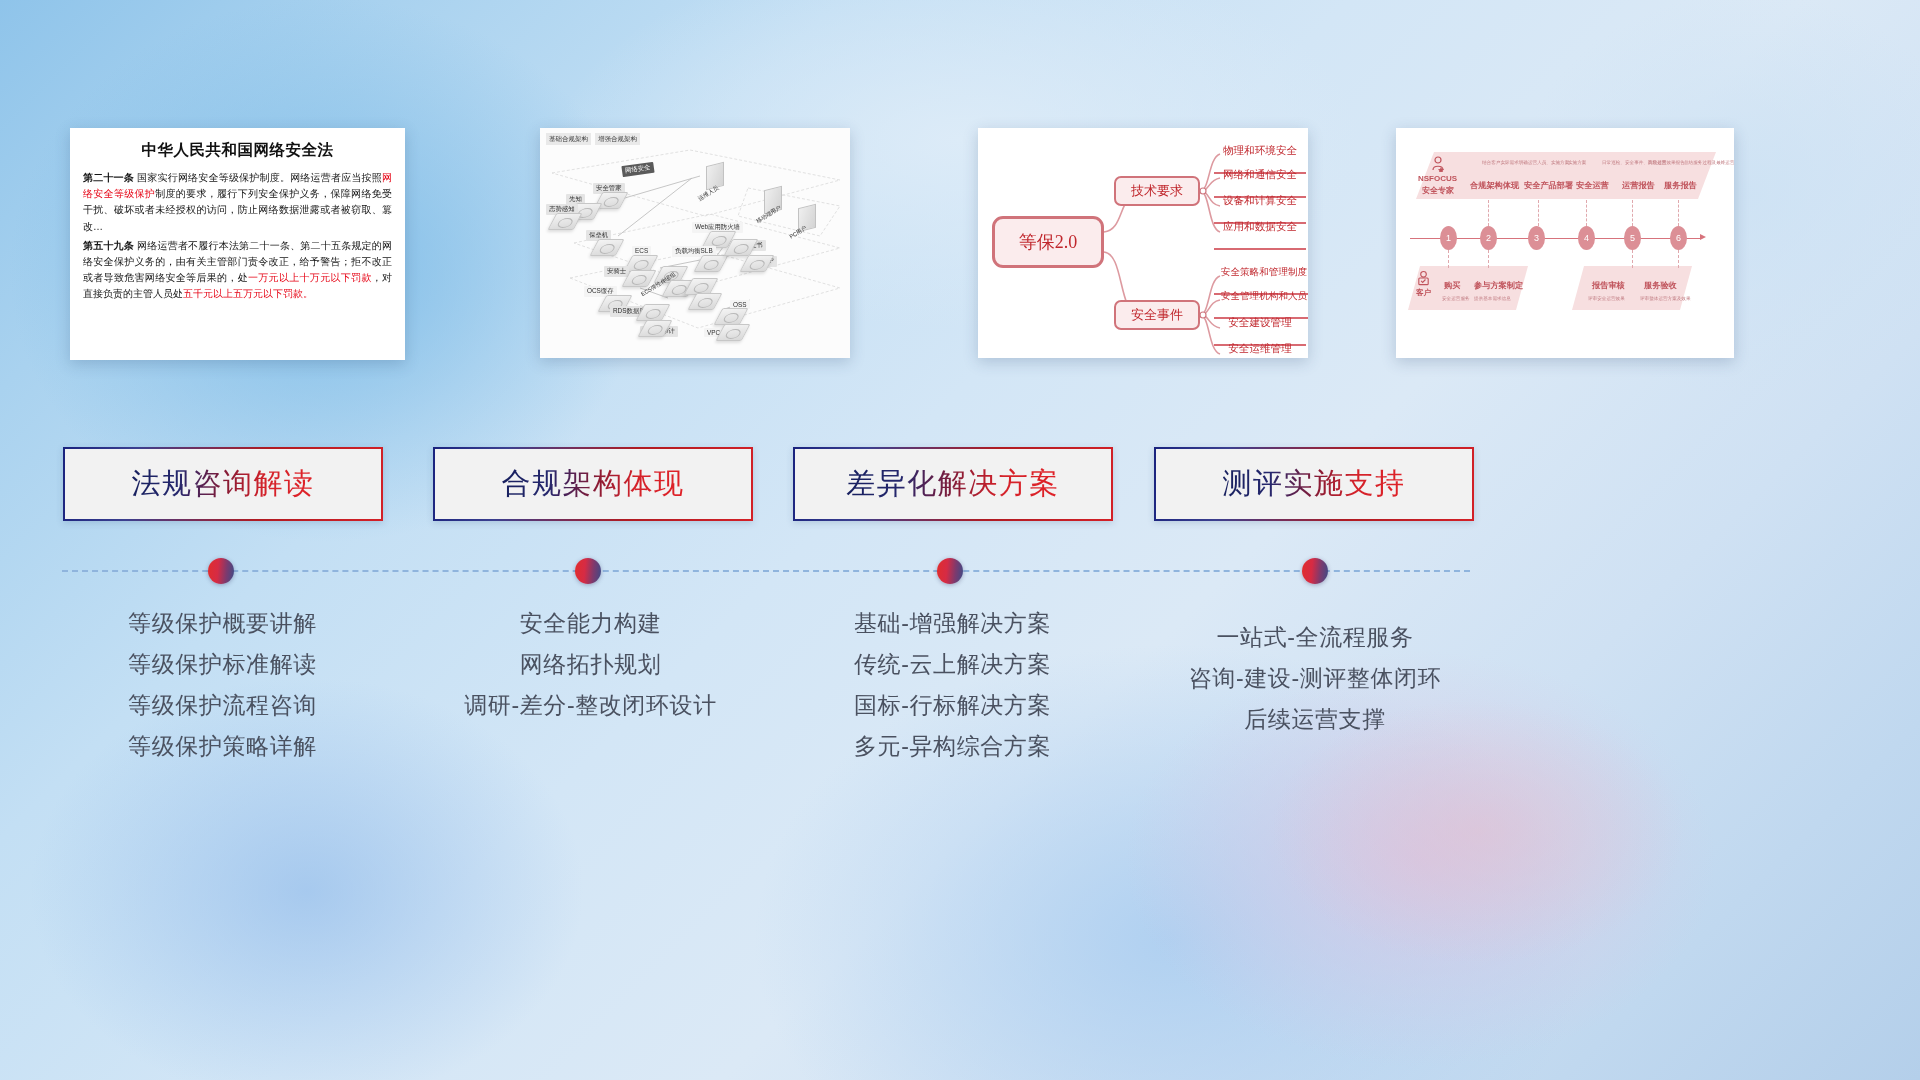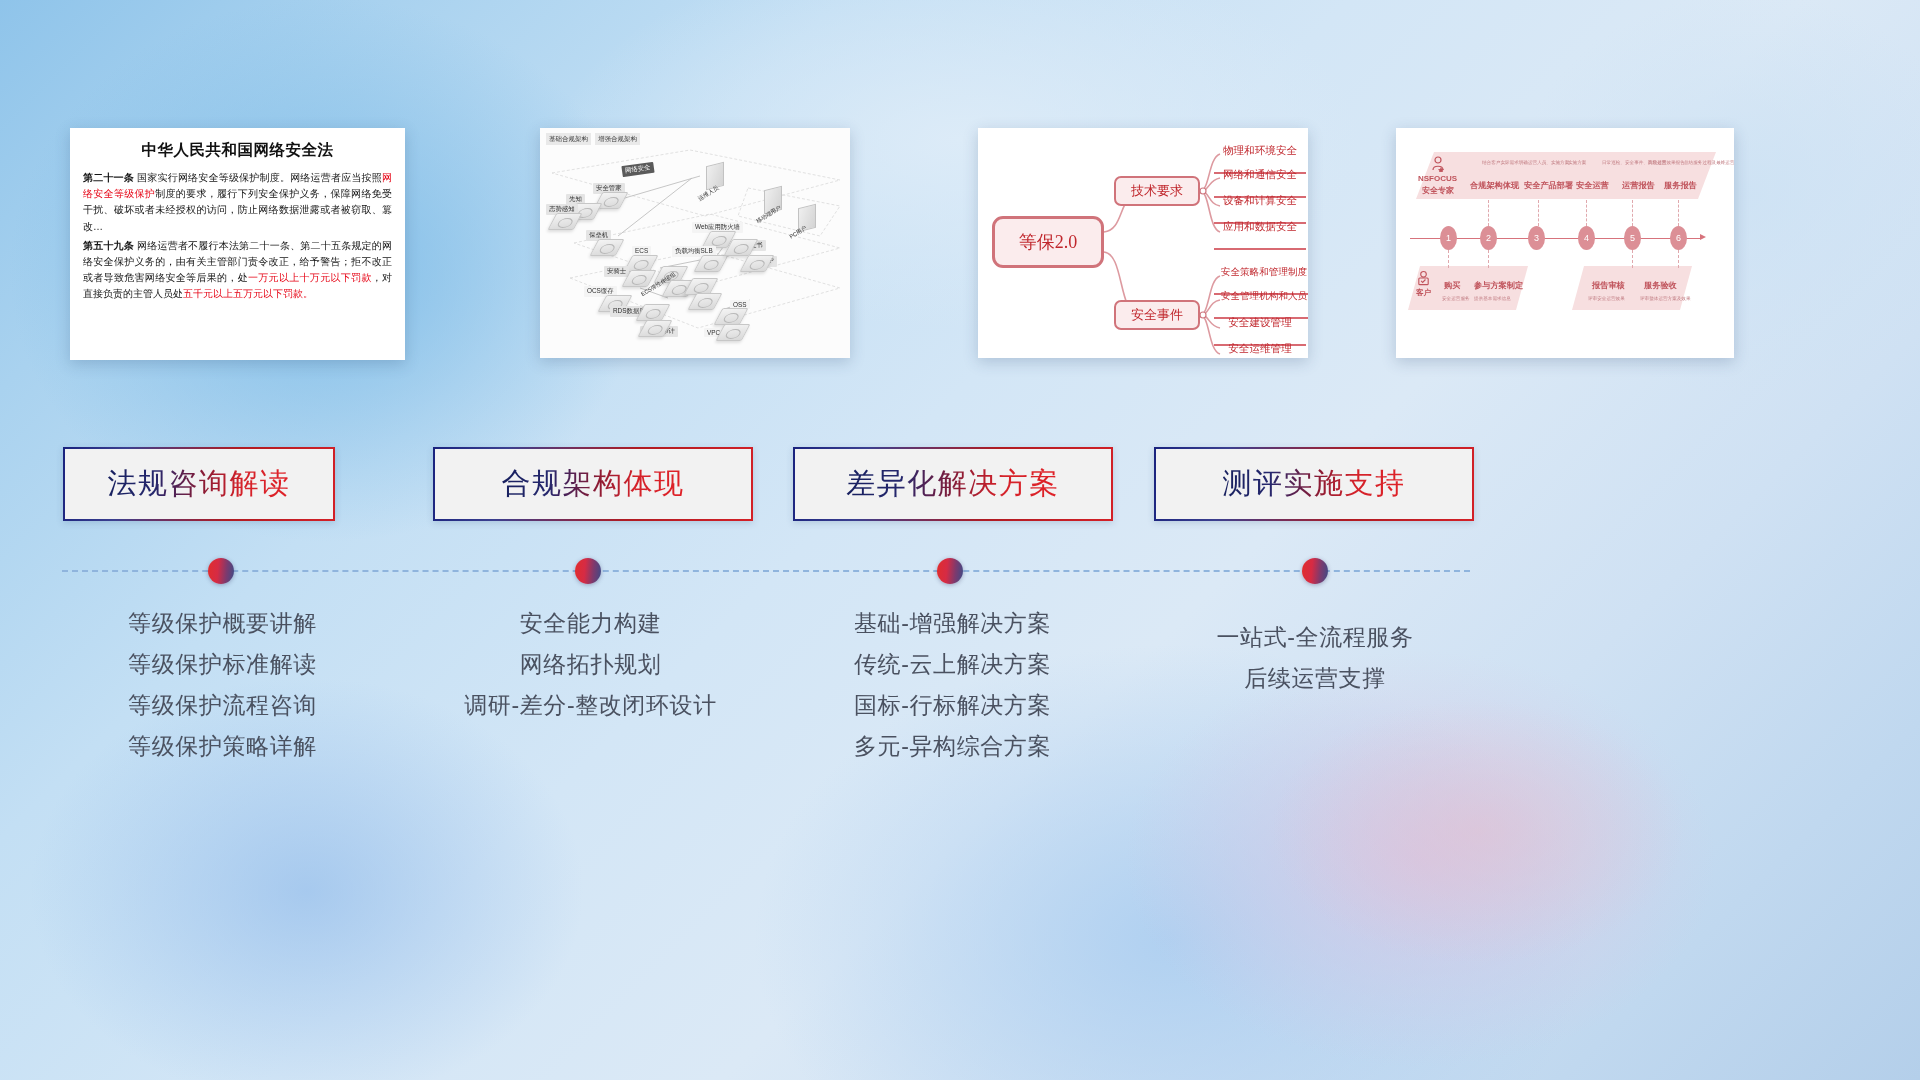--- a/index.html
+++ b/index.html
@@ -175,21 +175,21 @@
     border-image: linear-gradient(100deg, #1a237e 0%, #3b3f8f 22%, #b01b22 62%, #d32027 100%) 1;
     box-shadow: 0 2px 7px rgba(40,70,110,0.18);
     display: flex; align-items: center; justify-content: center;
   }
   .sec-btn span {
     font-size: 29px; font-weight: 500; letter-spacing: 1.5px;
     background: linear-gradient(95deg, #17205e 0%, #25276d 26%, #8a1b34 52%, #d4222a 72%, #e02228 100%);
     -webkit-background-clip: text; background-clip: text;
     -webkit-text-fill-color: transparent; color: transparent;
   }
-  .sb-1 { left: 63px;   width: 272px; }
+  .sb-1 { left: 63px;   width: 320px; }
   .sb-2 { left: 433px;  width: 320px; }
   .sb-3 { left: 793px;  width: 320px; }
   .sb-4 { left: 1154px; width: 320px; }
 
   
   .tl { position: absolute; top: 558px; left: 0; width: 1920px; height: 26px; }
   .tl-line {
     position: absolute; top: 12px; left: 62px; width: 1408px; height: 0;
     border-top: 2px dashed #8fb4dd;
   }
@@ -464,17 +464,18 @@
       <li>调研-差分-整改闭环设计</li>
     </ul>
     <ul class="col c-3">
       <li>基础-增强解决方案</li>
       <li>传统-云上解决方案</li>
       <li>国标-行标解决方案</li>
       <li>多元-异构综合方案</li>
     </ul>
     <ul class="col c-4">
       <li>一站式-全流程服务</li>
+      <li>咨询-建设-测评整体闭环</li>
       <li>后续运营支撑</li>
     </ul>
   </div>
 
 </div>
 
 </body></html>

